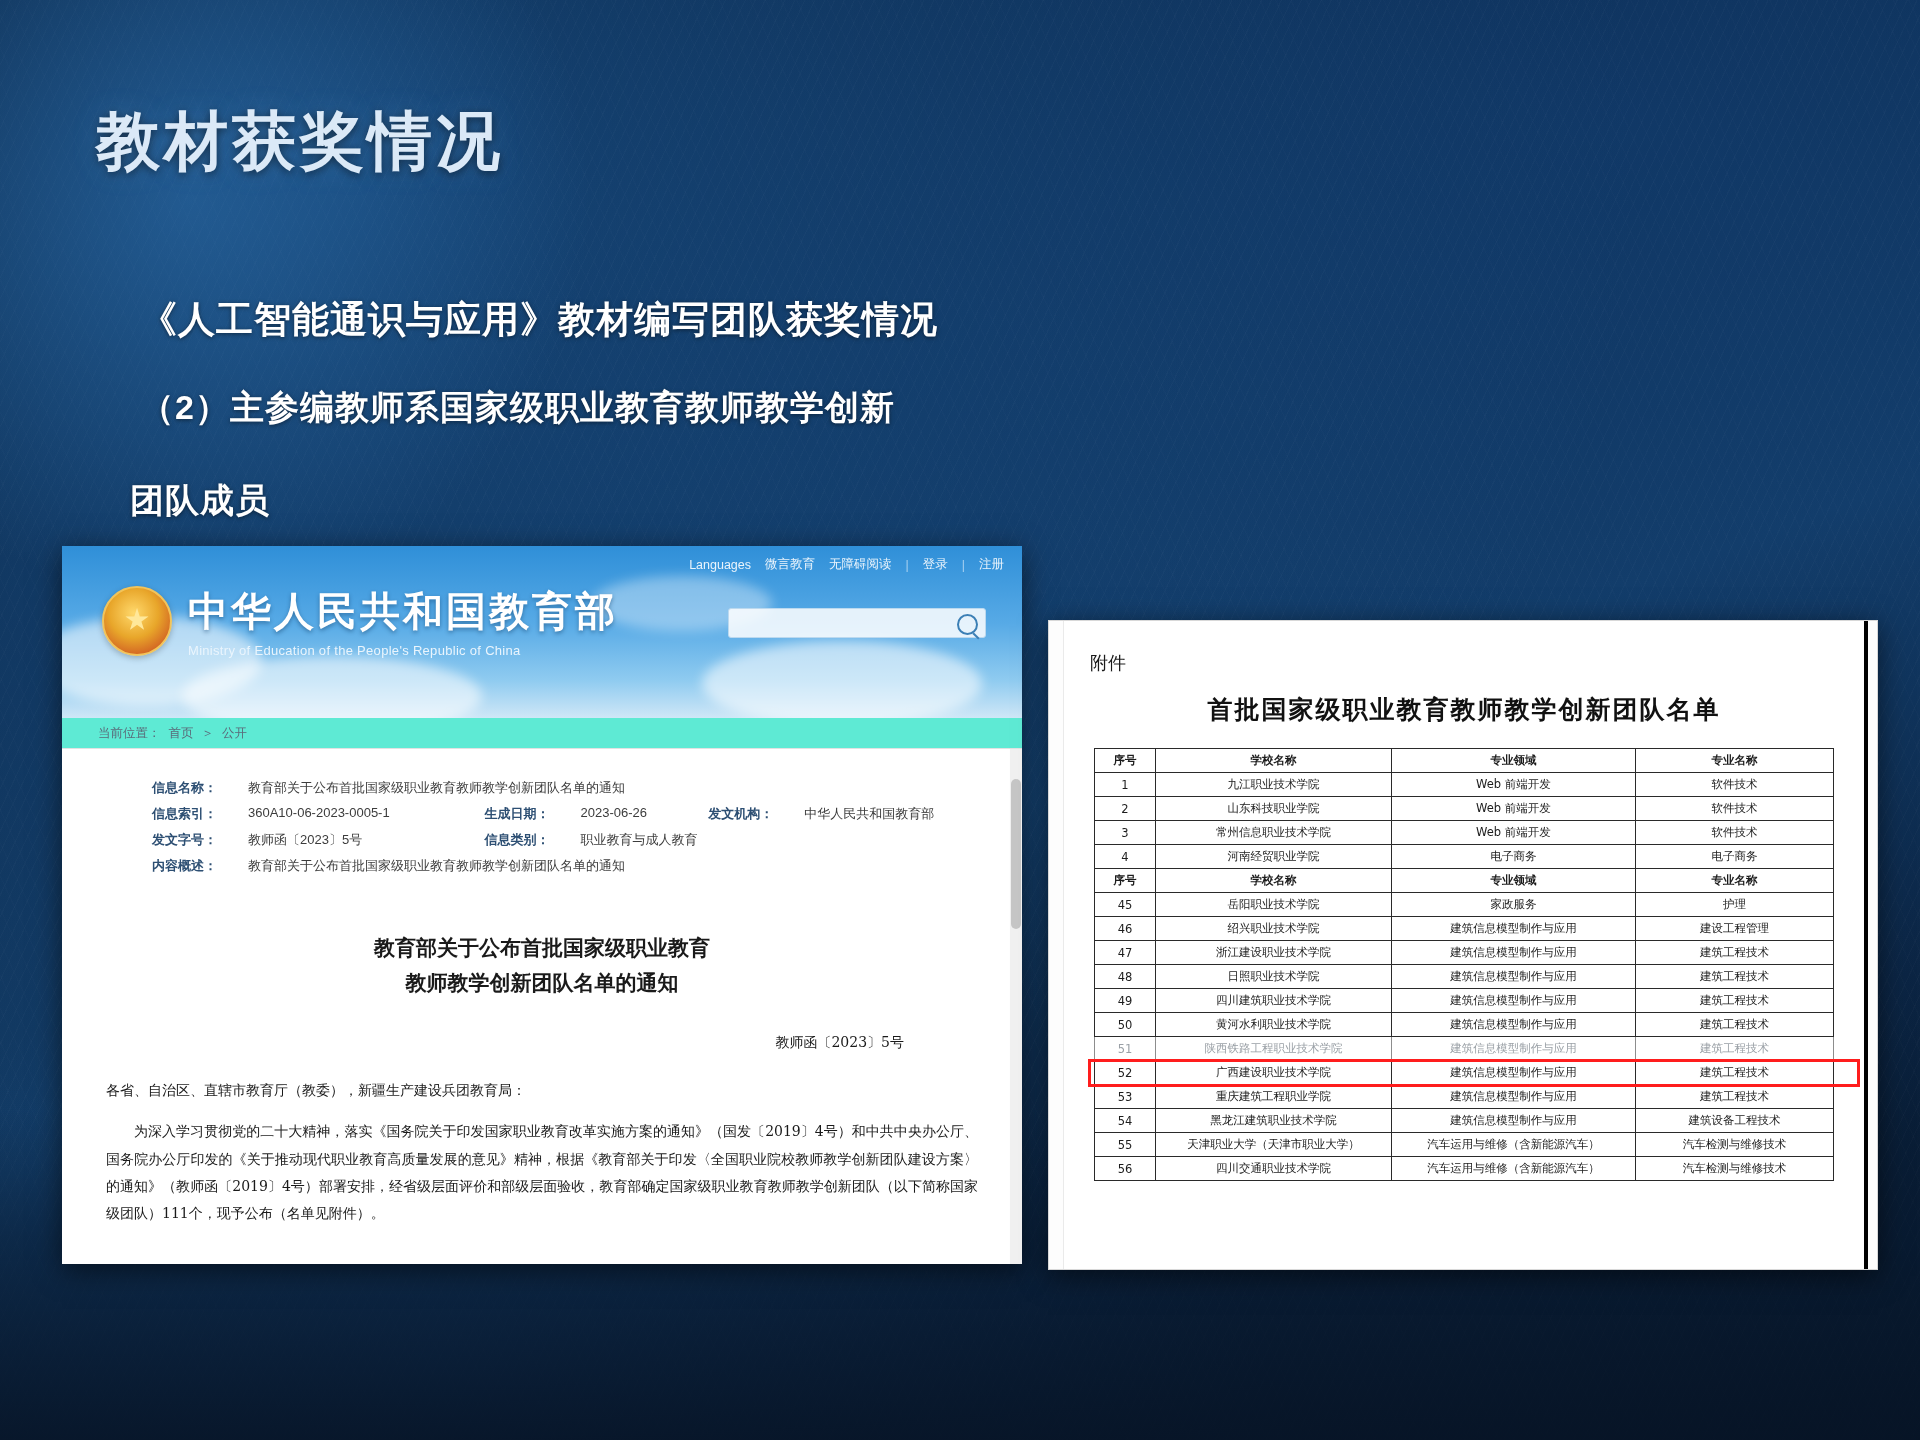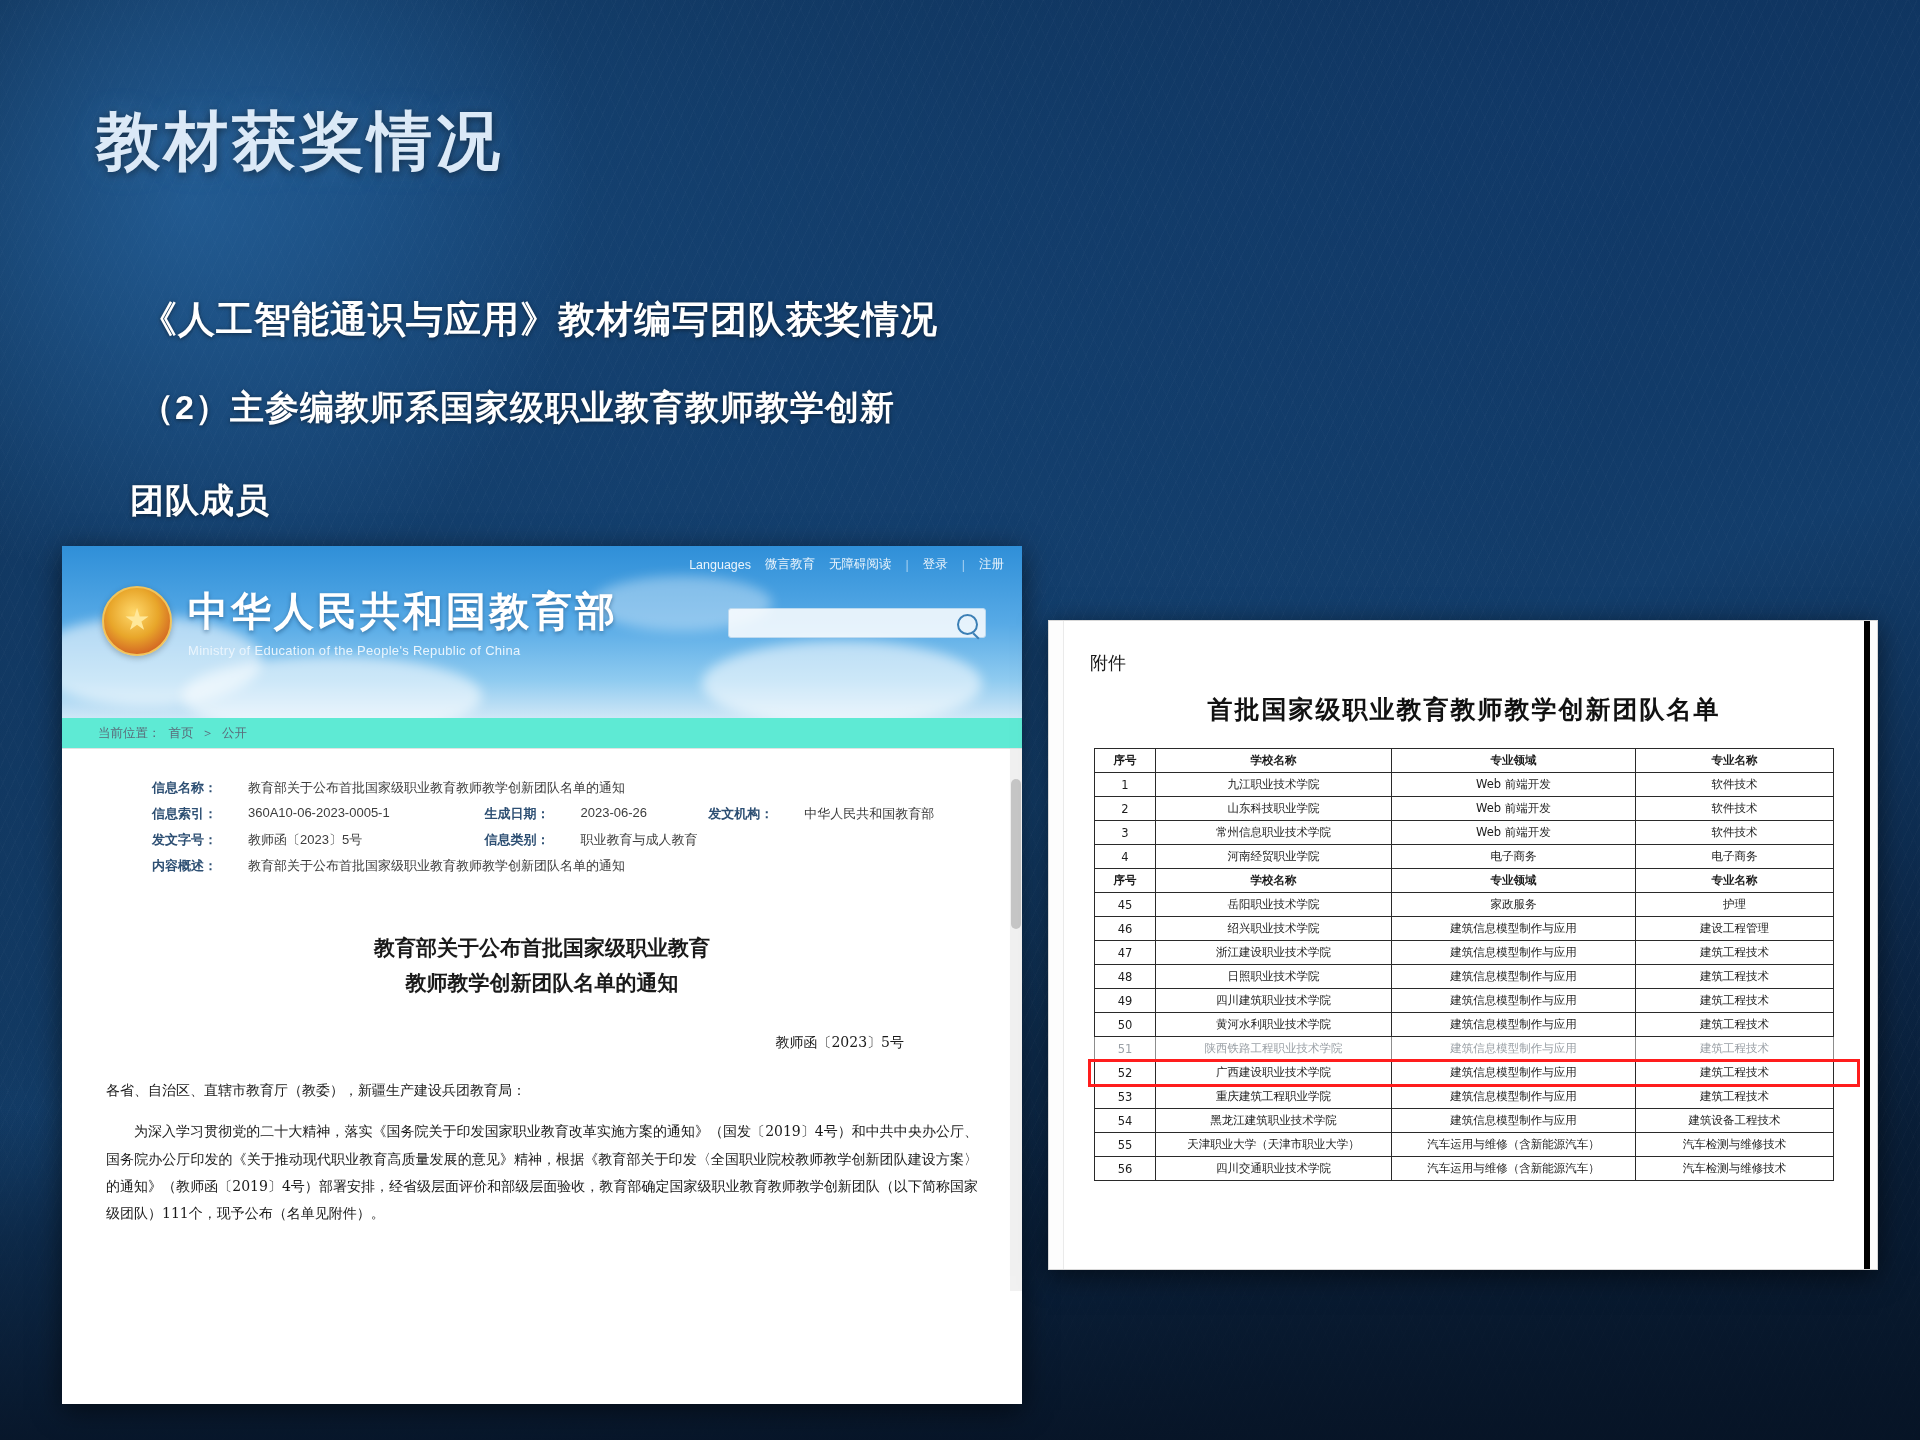--- a/index.html
+++ b/index.html
@@ -97,21 +97,21 @@
     letter-spacing: 1px;
     text-shadow: 0 1px 4px rgba(0,0,0,0.5);
   }
 
   
   .shot-left {
     position: absolute;
     left: 62px;
     top: 546px;
     width: 960px;
-    height: 858px;
+    height: 718px;
     background: #ffffff;
     box-shadow: 0 6px 26px rgba(0,0,0,0.55);
     overflow: hidden;
   }
   .moe-header {
     position: relative;
     height: 172px;
     background: linear-gradient(180deg, #2f8fd8 0%, #57aae6 45%, #8fcbf0 78%, #cfe7f7 100%);
     overflow: hidden;
   }
@@ -292,21 +292,21 @@
     box-shadow: 0 6px 26px rgba(0,0,0,0.55);
     overflow: hidden;
     border: 1px solid #d8d8d8;
   }
   .att-inner {
     position: absolute;
     left: 14px; top: 0;
     width: 800px; height: 648px;
     background: #ffffff;
     border-left: 1px solid #eaeaea;
-    border-right: 6px solid #000000;
+    border-right: 4px solid #000000;
     padding: 0;
   }
   .att-label {
     margin: 30px 0 0 26px;
     font-size: 18px;
     color: #1a1a1a;
     font-family: "DejaVu Serif", "Liberation Serif", serif;
   }
   .att-title {
     text-align: center;

